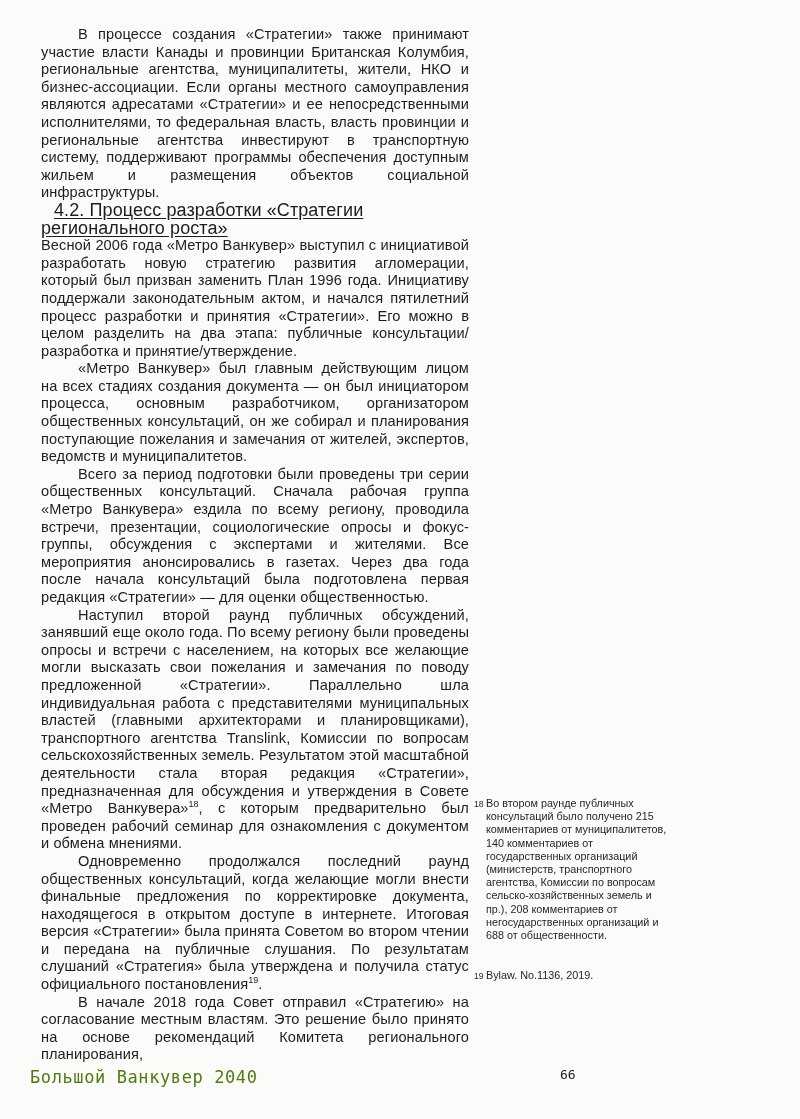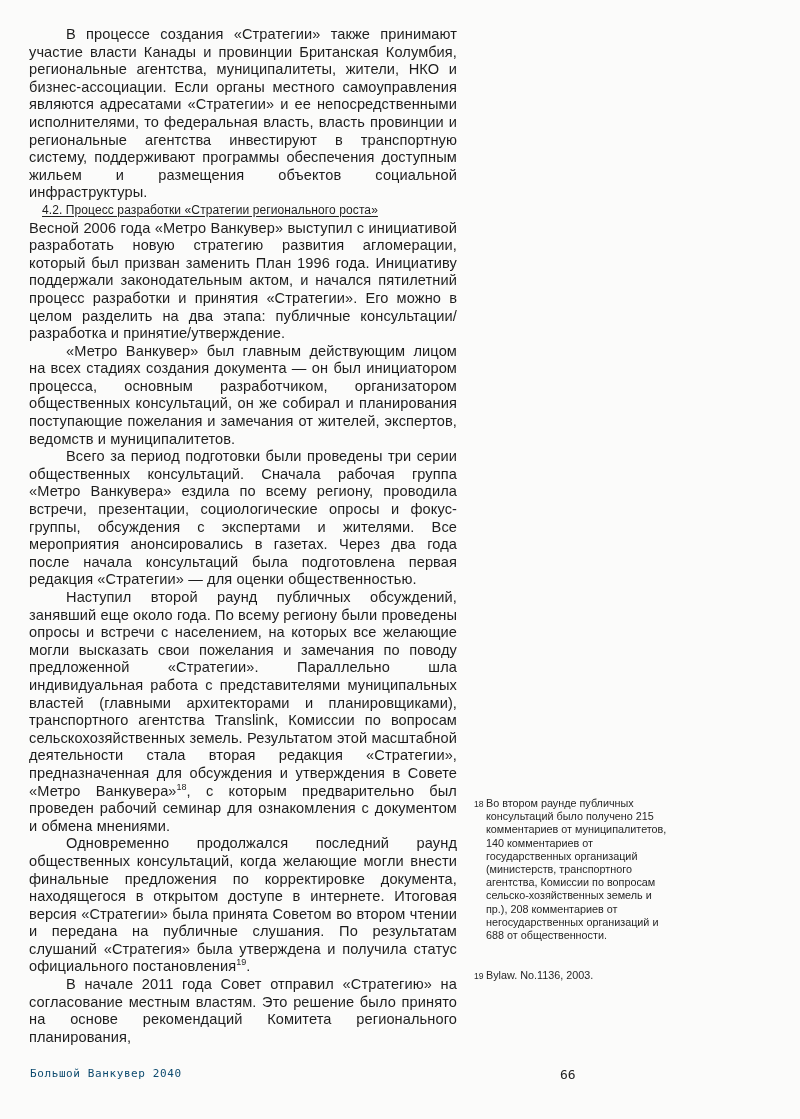--- a/index.html
+++ b/index.html
@@ -15,33 +15,33 @@
     color: #1d1d1d;
     overflow: hidden;
   }
   .page {
     position: absolute;
     inset: 0;
   }
   
   .main-col {
     position: absolute;
-    left: 29px;
+    left: 41px;
     top: 26px;
     width: 428px;
     font-size: 14.6px;
     line-height: 17.6px;
     text-align: justify;
     letter-spacing: 0.1px;
   }
   .para { margin: 0; }
   .indent { text-indent: 37px; }
   .heading {
     margin: 0;
-    font-size: 12px;
+    font-size: 18px;
     font-weight: normal;
     line-height: 17.6px;
     text-decoration: underline;
     text-underline-offset: 2px;
     text-indent: 13px;
     text-align: left;
   }
   sup.fnref {
     font-size: 9px;
     line-height: 0;
@@ -73,23 +73,23 @@
   .fn-text {
     display: block;
     margin-left: 12px;
   }
   
   .footer-left {
     position: absolute;
     left: 30px;
     top: 1067px;
     font-family: "DejaVu Sans Mono", monospace;
-    font-size: 11px;
+    font-size: 17px;
     letter-spacing: 0.6px;
-    color: #0c4a6e;
+    color: #4d7c0f;
   }
   .footer-page {
     position: absolute;
     left: 560px;
     top: 1067px;
     font-family: "DejaVu Sans Mono", monospace;
     font-size: 13px;
     color: #222;
   }
 </style>
@@ -99,30 +99,30 @@
 <div class="page">
 
   <div class="main-col">
     <p class="para indent">В процессе создания «Стратегии» также принимают участие власти Канады и провинции Британская Колумбия, региональные агентства, муниципалитеты, жители, НКО и бизнес-ассоциации. Если органы местного самоуправления являются адресатами «Стратегии» и ее непосредственными исполнителями, то федеральная власть, власть провинции и региональные агентства инвестируют в транспортную систему, поддерживают программы обеспечения доступным жильем и размещения объектов социальной инфраструктуры.</p>
     <h3 class="heading">4.2. Процесс разработки «Стратегии регионального роста»</h3>
     <p class="para">Весной 2006 года «Метро Ванкувер» выступил с инициативой разработать новую стратегию развития агломерации, который был призван заменить План 1996 года. Инициативу поддержали законодательным актом, и начался пятилетний процесс разработки и принятия «Стратегии». Его можно в целом разделить на два этапа: публичные консультации/разработка и принятие/утверждение.</p>
     <p class="para indent">«Метро Ванкувер» был главным действующим лицом на всех стадиях создания документа — он был инициатором процесса, основным разработчиком, организатором общественных консультаций, он же собирал и планирования поступающие пожелания и замечания от жителей, экспертов, ведомств и муниципалитетов.</p>
     <p class="para indent">Всего за период подготовки были проведены три серии общественных консультаций. Сначала рабочая группа «Метро Ванкувера» ездила по всему региону, проводила встречи, презентации, социологические опросы и фокус-группы, обсуждения с экспертами и жителями. Все мероприятия анонсировались в газетах. Через два года после начала консультаций была подготовлена первая редакция «Стратегии» — для оценки общественностью.</p>
     <p class="para indent"><span>Наступил второй раунд публичных обсуждений, занявший еще около года. По всему региону были проведены опросы и встречи с населением, на которых все желающие могли высказать свои пожелания и замечания по поводу предложенной «Стратегии». Параллельно шла индивидуальная работа с представителями муниципальных властей (главными архитекторами и планировщиками), транспортного агентства Translink, Комиссии по вопросам сельскохозяйственных земель. Результатом этой масштабной деятельности стала вторая редакция «Стратегии», предназначенная для обсуждения и утверждения в Совете «Метро Ванкувера»</span><sup class="fnref">18</sup><span>, с которым предварительно был проведен рабочий семинар для ознакомления с документом и обмена мнениями.</span></p>
     <p class="para indent"><span>Одновременно продолжался последний раунд общественных консультаций, когда желающие могли внести финальные предложения по корректировке документа, находящегося в открытом доступе в интернете. Итоговая версия «Стратегии» была принята Советом во втором чтении и передана на публичные слушания. По результатам слушаний «Стратегия» была утверждена и получила статус официального постановления</span><sup class="fnref">19</sup><span>.</span></p>
-    <p class="para indent">В начале 2011 года Совет отправил «Стратегию» на согласование местным властям. Это решение было принято на основе рекомендаций Комитета регионального планирования,</p>
+    <p class="para indent">В начале 2018 года Совет отправил «Стратегию» на согласование местным властям. Это решение было принято на основе рекомендаций Комитета регионального планирования,</p>
   </div>
 
   <div class="sidebar">
     <div class="footnote">
       <span class="fn-num">18</span>
       <span class="fn-text">Во втором раунде публичных консультаций было получено 215 комментариев от муниципалитетов, 140 комментариев от государственных организаций (министерств, транспортного агентства, Комиссии по вопросам сельско-хозяйственных земель и пр.), 208 комментариев от негосударственных организаций и 688 от общественности.</span>
     </div>
     <div class="footnote footnote-19">
       <span class="fn-num">19</span>
-      <span class="fn-text">Bylaw. No.1136, 2003.</span>
+      <span class="fn-text">Bylaw. No.1136, 2019.</span>
     </div>
   </div>
 
   <div class="footer-left">Большой Ванкувер 2040</div>
   <div class="footer-page">66</div>
 
 </div>
 
 </body></html>

